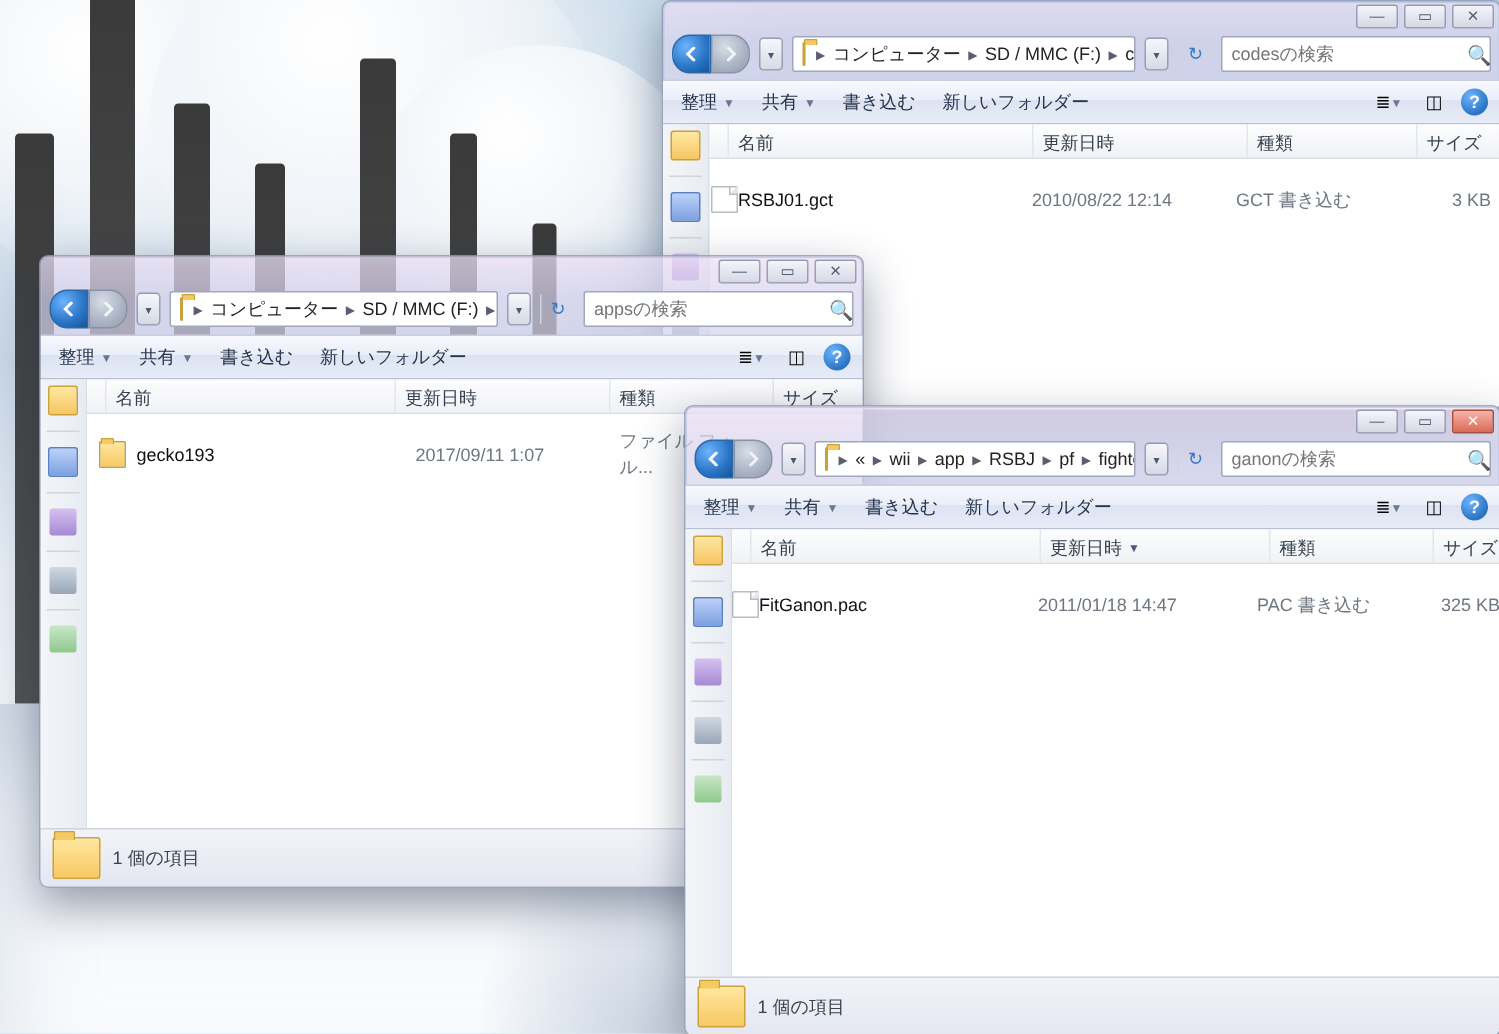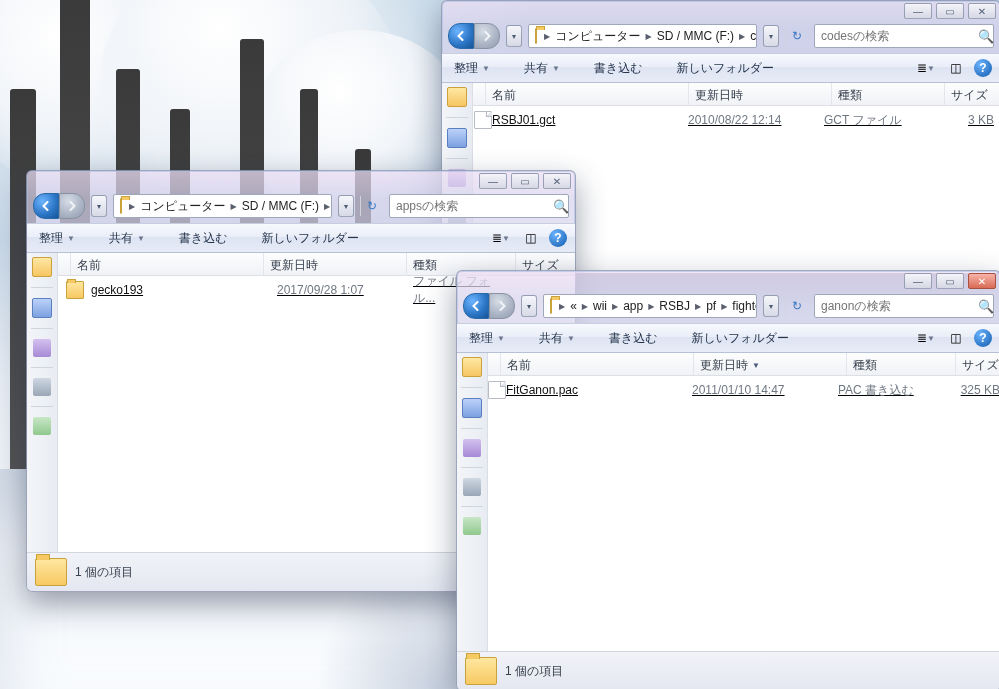--- a/index.html
+++ b/index.html
@@ -199,21 +199,21 @@
   .search-icon { color:#3878c6; font-size:13px; }
 
   
   .toolbar {
     height: 28px;
     background: linear-gradient(to bottom,#f7f9fe 0%, #eaeef8 45%, #dde3f2 46%, #e7ecf7 100%);
     border-top: 1px solid #c7cee0;
     border-bottom: 1px solid #b7c0d4;
     display:flex; 
     padding: 0 4px;
-    gap: 18px;
+    gap: 2px;
   }
   .tool-item {
     padding: 3px 8px;
     color: #24344b;
     display:flex; align-items:center; gap:4px;
     cursor:pointer;
     border-radius:2px;
   }
   .tool-sep {
     color:#6c7890;font-size:8px;
@@ -286,22 +286,21 @@
     padding: 3px 6px 0 6px;
     border-right: 1px solid #e3e6ec;
     display:flex; align-items:center; gap:4px;
     cursor:pointer;
   }
   .sort-marker { font-size: 8px; color:#4a5a78; }
 
   .file-list {
     flex:1;
     overflow:auto;
-    padding: 3px 0;
-    text-decoration: underline;
+    padding: 16px 0;
   }
   .row {
     height: 22px;
     display:flex; align-items:center;
     cursor:pointer;
   }
   .row .ic { width:36px; display:flex; justify-content:center; }
   .row .nm { flex: 0 0 var(--name-w,180px); color:#111; padding-left:0; }
   .row .dt { flex: 0 0 var(--date-w,130px); color:#6f7782; padding-left:6px; }
   .row .tp { flex: 0 0 var(--type-w,90px); color:#6f7782; padding-left:6px; }
@@ -466,21 +465,21 @@
               <span>サイズ</span>
             </div>
           </div>
           <div class="file-list" style="--name-w:190px;--date-w:130px;--type-w:100px;--size-w:70px;">
             <div class="row">
               <div class="ic">
                 <div class="file-icon"></div>
               </div>
               <div class="nm">RSBJ01.gct</div>
               <div class="dt">2010/08/22 12:14</div>
-              <div class="tp">GCT ファイル</div>
+              <div class="tp">GCT 書き込む</div>
               <div class="sz">3 KB</div>
             </div>
           </div>
         </div>
       </div>
     </div>
     <div class="window" style="left:26px;top:170px;width:548px;height:420px;">
       <div class="win-top">
         <div class="win-btn plain">—</div>
         <div class="win-btn plain">▭</div>
@@ -572,21 +571,21 @@
             <div class="col-size">
               <span>サイズ</span>
             </div>
           </div>
           <div class="file-list" style="--name-w:180px;--date-w:130px;--type-w:96px;--size-w:60px;">
             <div class="row">
               <div class="ic">
                 <div class="folder-icon-sm"></div>
               </div>
               <div class="nm">gecko193</div>
-              <div class="dt">2017/09/28 1:07</div>
+              <div class="dt">2017/09/11 1:07</div>
               <div class="tp">ファイル フォル...</div>
               <div class="sz"></div>
             </div>
           </div>
         </div>
       </div>
       <div class="status-bar">
         <div class="status-folder"></div>
         <div>1 個の項目</div>
       </div>
@@ -699,21 +698,21 @@
             <div class="col-size">
               <span>サイズ</span>
             </div>
           </div>
           <div class="file-list" style="--name-w:180px;--date-w:140px;--type-w:96px;--size-w:66px;">
             <div class="row">
               <div class="ic">
                 <div class="file-icon"></div>
               </div>
               <div class="nm">FitGanon.pac</div>
-              <div class="dt">2011/01/10 14:47</div>
+              <div class="dt">2011/01/18 14:47</div>
               <div class="tp">PAC 書き込む</div>
               <div class="sz">325 KB</div>
             </div>
           </div>
         </div>
       </div>
       <div class="status-bar">
         <div class="status-folder"></div>
         <div>1 個の項目</div>
       </div>

